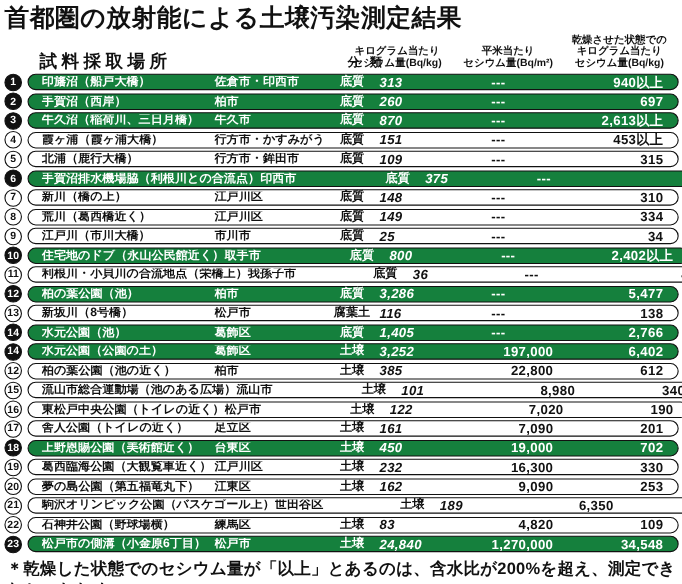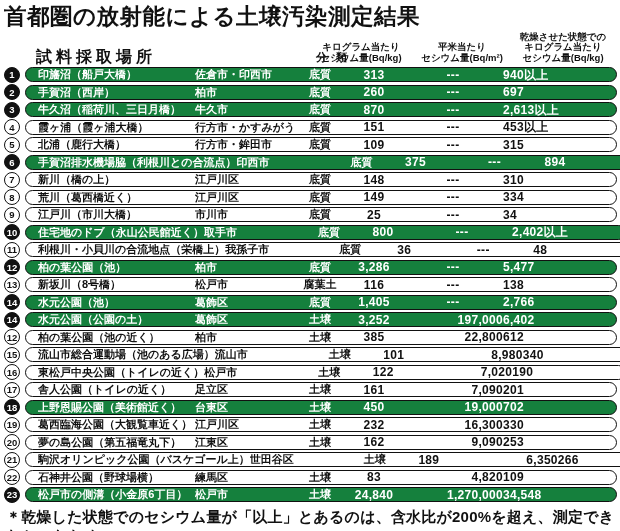--- a/index.html
+++ b/index.html
@@ -31,24 +31,24 @@
     flex:1;height:15px;box-sizing:border-box;border-radius:8px;
     border:1.5px solid #111;background:#fff;color:#111;
     display:flex;align-items:center;
     padding:0 13px 0 12px;font-size:11px;line-height:1;white-space:nowrap;
   }
   .row.black .pill{background:#15803d;color:#fff;}
   .loc{flex:1;overflow:hidden;}
   .city{width:100px;overflow:hidden;}
   .type{width:50px;text-align:center;}
   .num{font-size:12px;letter-spacing:.3px;}
-  .kg{width:58px;text-align:center;}
+  .kg{width:58px;text-align:left;font-style:italic;}
   .m2{width:100px;text-align:right;}
   .m2.dash{text-align:center;}
-  .dry{width:100px;text-align:left;}
+  .dry{width:100px;text-align:right;}
   .footnote{font-size:15px;margin:4px 0 0 2px;letter-spacing:.2px;}
 </style>
 </head>
 <body>
 
 <div class="page">
 
   <h1 class="title">首都圏の放射能による土壌汚染測定結果</h1>
 
   <div class="header">

